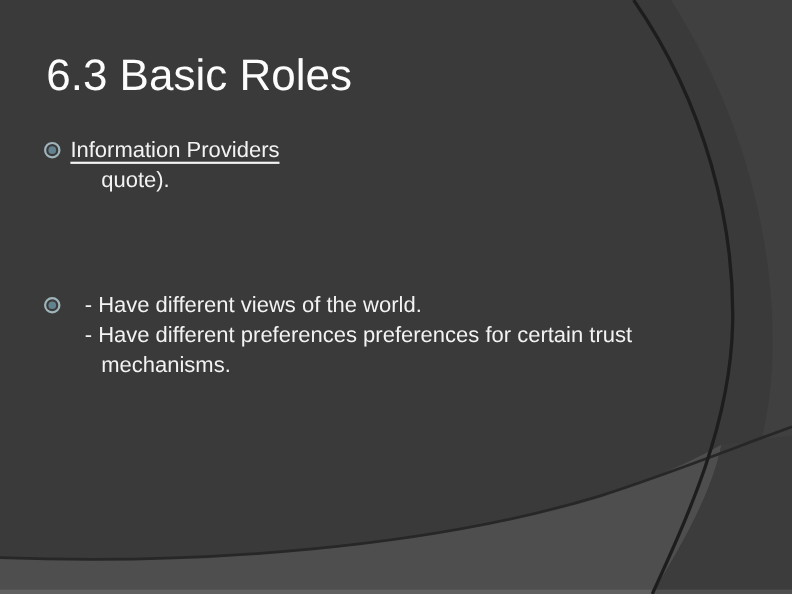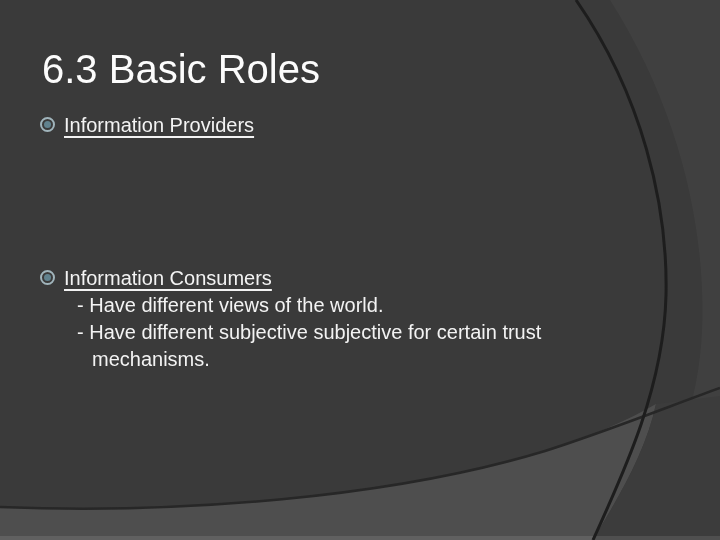--- a/index.html
+++ b/index.html
@@ -66,30 +66,30 @@
     <rect x="0" y="536" width="720" height="4" fill="rgba(255,255,255,0.10)"></rect>
 
     <path d="M0,507 C 180,514 390,498 545,451 C 605,432 670,406 720,388" fill="none" stroke="#272727" stroke-width="2.5"></path>
 
     <path d="M576,0 C 642,95 668,205 666,295 C 664,385 626,468 593,540" fill="none" stroke="#1d1d1d" stroke-width="3"></path>
   </svg>
 
   <div class="title">6.3 Basic Roles</div>
 
   <div class="sections">
-      <div class="section" style="top: 112px;">
+      <div class="section" style="top: 124px;">
         <span class="bullet-icon">
           <span class="dot"></span>
         </span>
         <div class="heading">Information Providers</div>
+        <div class="line cont">quote).</div>
       </div>
       <div class="section" style="top: 265px;">
         <span class="bullet-icon">
           <span class="dot"></span>
         </span>
-        <div class="heading">Information Consumers</div>
         <div class="line dash">- Have different views of the world.</div>
-        <div class="line dash">- Have different subjective subjective for certain trust</div>
+        <div class="line dash">- Have different preferences preferences for certain trust</div>
         <div class="line cont">mechanisms.</div>
       </div>
     </div>
 
 </div>
 
 </body></html>

